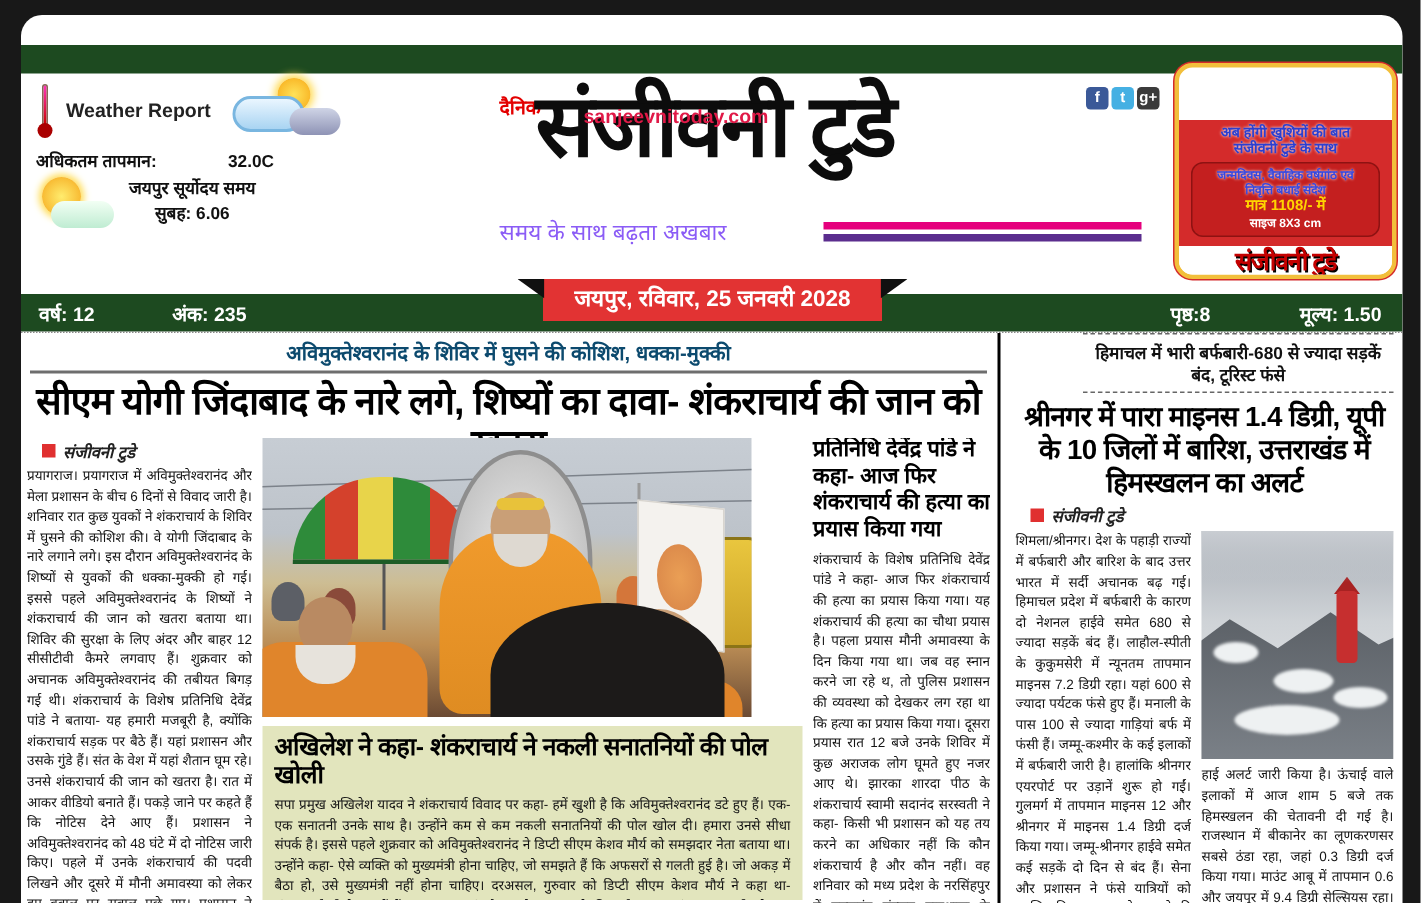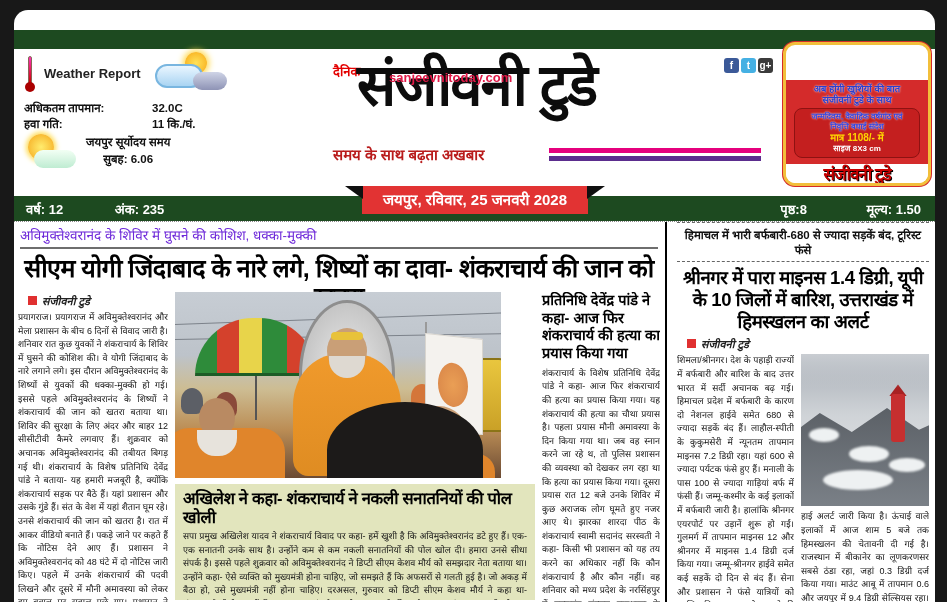--- a/index.html
+++ b/index.html
@@ -37,21 +37,21 @@
   
   .masthead { position:absolute; left:288px; top:30px; width:486px; height:144px;margin-left:29px; }
   .daily { position:absolute; left:2px; top:22px; color:#e30000; font-weight:bold; font-size:13px; }
   .np-title { position:absolute; left:26px; top:6px; width:455px; font-size:58px; font-weight:bold;
       color:#0c0c0c; letter-spacing:-2px; white-space:nowrap; line-height:1.35; }
   .website { position:absolute; left:58px; top:30px; color:#e01947; font-weight:bold; font-size:13px; z-index:3; }
   .social { position:absolute; right:44px; top:18px; display:flex; gap:2px; z-index:3; }
   .sq { width:15px; height:15px; border-radius:3px; color:#fff; font-size:10px; font-weight:bold;
       text-align:center; line-height:15px; }
   .sq.fb { background:#3b5998; } .sq.tw { background:#45b0e3; } .sq.gp { background:#3b3b3b; }
-  .tagline { position:absolute; left:2px; top:104px; font-size:15px; font-weight:bold; color:#b91c1c; }
+  .tagline { position:absolute; left:2px; top:104px; font-size:15px; font-weight:normal; color:#8b5cf6; }
   .blines { position:absolute; left:218px; top:108px; width:212px; }
   .blines .l1 { height:5px; background:#e5007d; margin-bottom:3px; }
   .blines .l2 { height:5px; background:#5b2d8e; }
 
   
   .adbox { position:absolute; right:4px; top:32px; width:148px; height:144px; border:3px solid #f2bf3b;
       border-radius:12px; overflow:hidden; background:#fff; box-shadow:0 0 0 1px #d42b2b; z-index:4; }
   .ad-top { background:#d42b2b; padding:3px 2px 2px; text-align:center;margin-top:35px; }
   .ad-blue { color:#2b3fd0; font-weight:bold; font-size:9.5px; line-height:11px; text-shadow:0 0 2px #fff; }
   .ad-offer { background:#c41f1f; border-radius:8px; margin:3px 6px 4px; padding:3px 2px; text-align:center;
@@ -72,42 +72,42 @@
   .gbar2 .rgt { position:absolute; right:14px; top:4px; } .gbar2 .rgt span { margin-left:56px; }
   .ribbon { position:absolute; left:348px; top:176px; width:226px; height:28px; background:#e23333; z-index:5;
       color:#fff; font-weight:bold; font-size:15px; text-align:center; line-height:28px; }
   .tri { position:absolute; top:0; width:18px; height:13px; background:#101010; }
   .tri.l { left:-17px; clip-path:polygon(100% 0,100% 100%,0 0); }
   .tri.r { right:-17px; clip-path:polygon(0 0,0 100%,100% 0); }
 
   
   .content { position:absolute; left:0; top:211px; right:0; bottom:0; border-top:1px dotted #888; }
   .left-sec { position:absolute; left:0; top:0; width:650px; bottom:0; }
-  .kicker { font-weight:normal; font-size:13.5px; color:#6d28d9; padding:4px 0 3px;
+  .kicker { text-align:center; font-weight:bold; font-size:13.5px; color:#0c4a6e; padding:4px 0 3px;
       border-bottom:2.5px solid #6e6e6e; margin:0 6px; }
   .headline { font-size:25px; font-weight:bold; color:#000; text-align:center; line-height:1.12;
       padding:5px 2px 4px; letter-spacing:-0.5px; }
   .cols { position:absolute; left:4px; right:4px; top:70px; bottom:0; display:flex; gap:7px; overflow:hidden; }
   .col1 { width:150px; flex:none; }
   .col2 { width:360px; flex:none; }
   .col3 { flex:1; }
   .byline { font-size:11px; font-weight:bold; font-style:italic; color:#222; margin:1px 0 3px 10px; }
   .byline .rs { display:inline-block; width:9px; height:9px; background:#e03030; margin-right:5px; }
   .body { font-size:9px; line-height:13.6px; text-align:justify; color:#141414; overflow:hidden; }
   .col1 .body { height:292px; } .col3 .body { height:240px; }
   .subhead3 { font-size:14.5px; font-weight:bold; line-height:1.22; color:#000; margin-bottom:4px; }
 
   .akh { background:#e2e5bd; margin-top:6px; padding:5px 8px 6px; height:116px; overflow:hidden; }
   .akh h3 { font-size:16.5px; font-weight:bold; color:#000; line-height:1.15; margin-bottom:3px; letter-spacing:-0.3px; }
   .akh .body { font-size:9px; }
 
   .right-sec { position:absolute; left:651px; right:0; top:0; bottom:0; border-left:2px solid #000;
       padding:0 6px 0 10px; }
   .r-kick { text-align:center; font-weight:bold; font-size:11.5px; color:#111; padding:4px 0;
-      border-top:1.5px dashed #666; border-bottom:1.5px dashed #666; }
+      border-top:1.5px dashed #666; border-bottom:1.5px dashed #666;margin-left:45px; }
   .r-head { text-align:center; font-weight:bold; font-size:18.5px; line-height:1.18; color:#000;
       padding:5px 0 3px; letter-spacing:-0.4px; }
   .r-cols { display:flex; gap:7px; overflow:hidden; height:300px; }
   .r-colA { flex:1; } .r-colB { width:128px; flex:none; }
 
   
   .photo { position:relative; width:326px; height:186px; overflow:hidden;
       background:linear-gradient(#c7cdd4 0%,#bdc3ca 34%,#cdbd93 52%,#bb8d55 74%,#6b4a33 100%); }
   .ph-wire { position:absolute; left:-10px; top:26px; width:360px; height:1px; background:#7c828a; transform:rotate(-2deg); }
   .ph-wire2 { top:44px; transform:rotate(-1deg); }
@@ -165,24 +165,20 @@
       <div class="suncloud">
           <div class="sun"></div>
           <div class="c1"></div>
           <div class="c2"></div>
         </div>
     </div>
     <div class="w-rows">
       <div class="w-row">
         <span class="lbl">अधिकतम तापमान:</span>
         <span>32.0C</span>
-      </div>
-      <div class="w-row">
-        <span class="lbl">हवा गति:</span>
-        <span>11 कि./घं.</span>
       </div>
     </div>
     <div class="sunrise">
       <div class="sun2">
           <div class="s"></div>
           <div class="c"></div>
         </div>
       <div class="sunrise-txt">
         <div>जयपुर सूर्योदय समय</div>
         <div>सुबह: 6.06</div>

